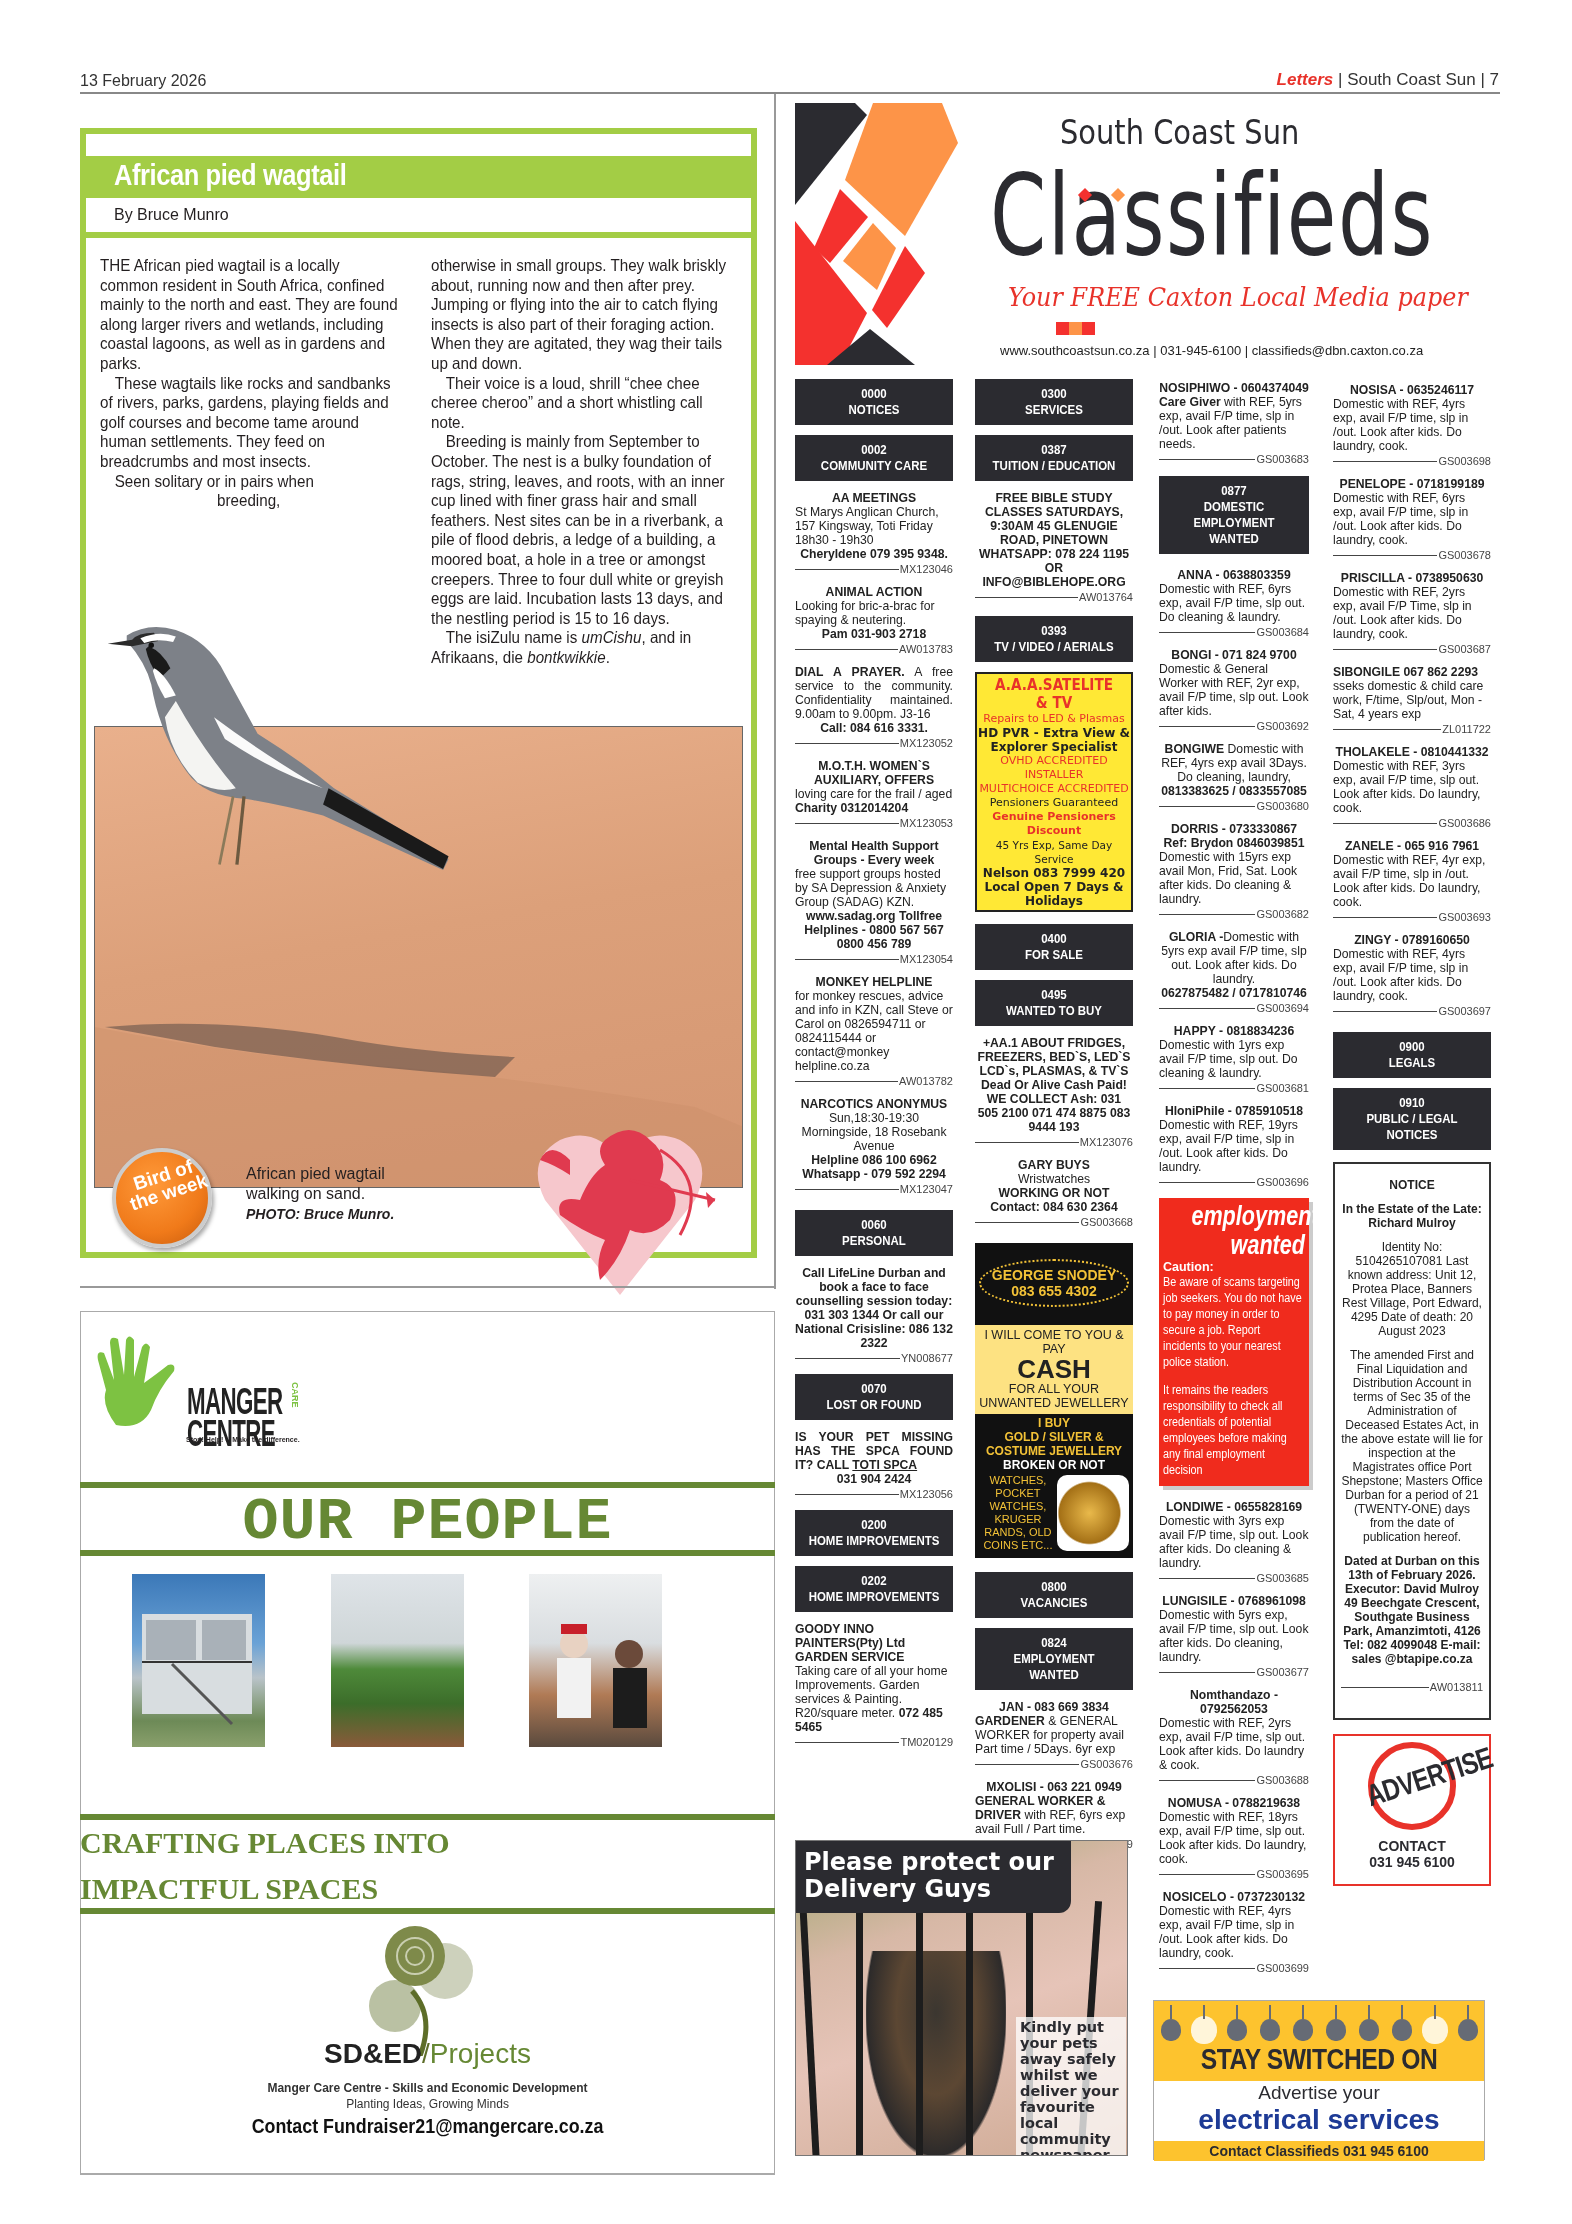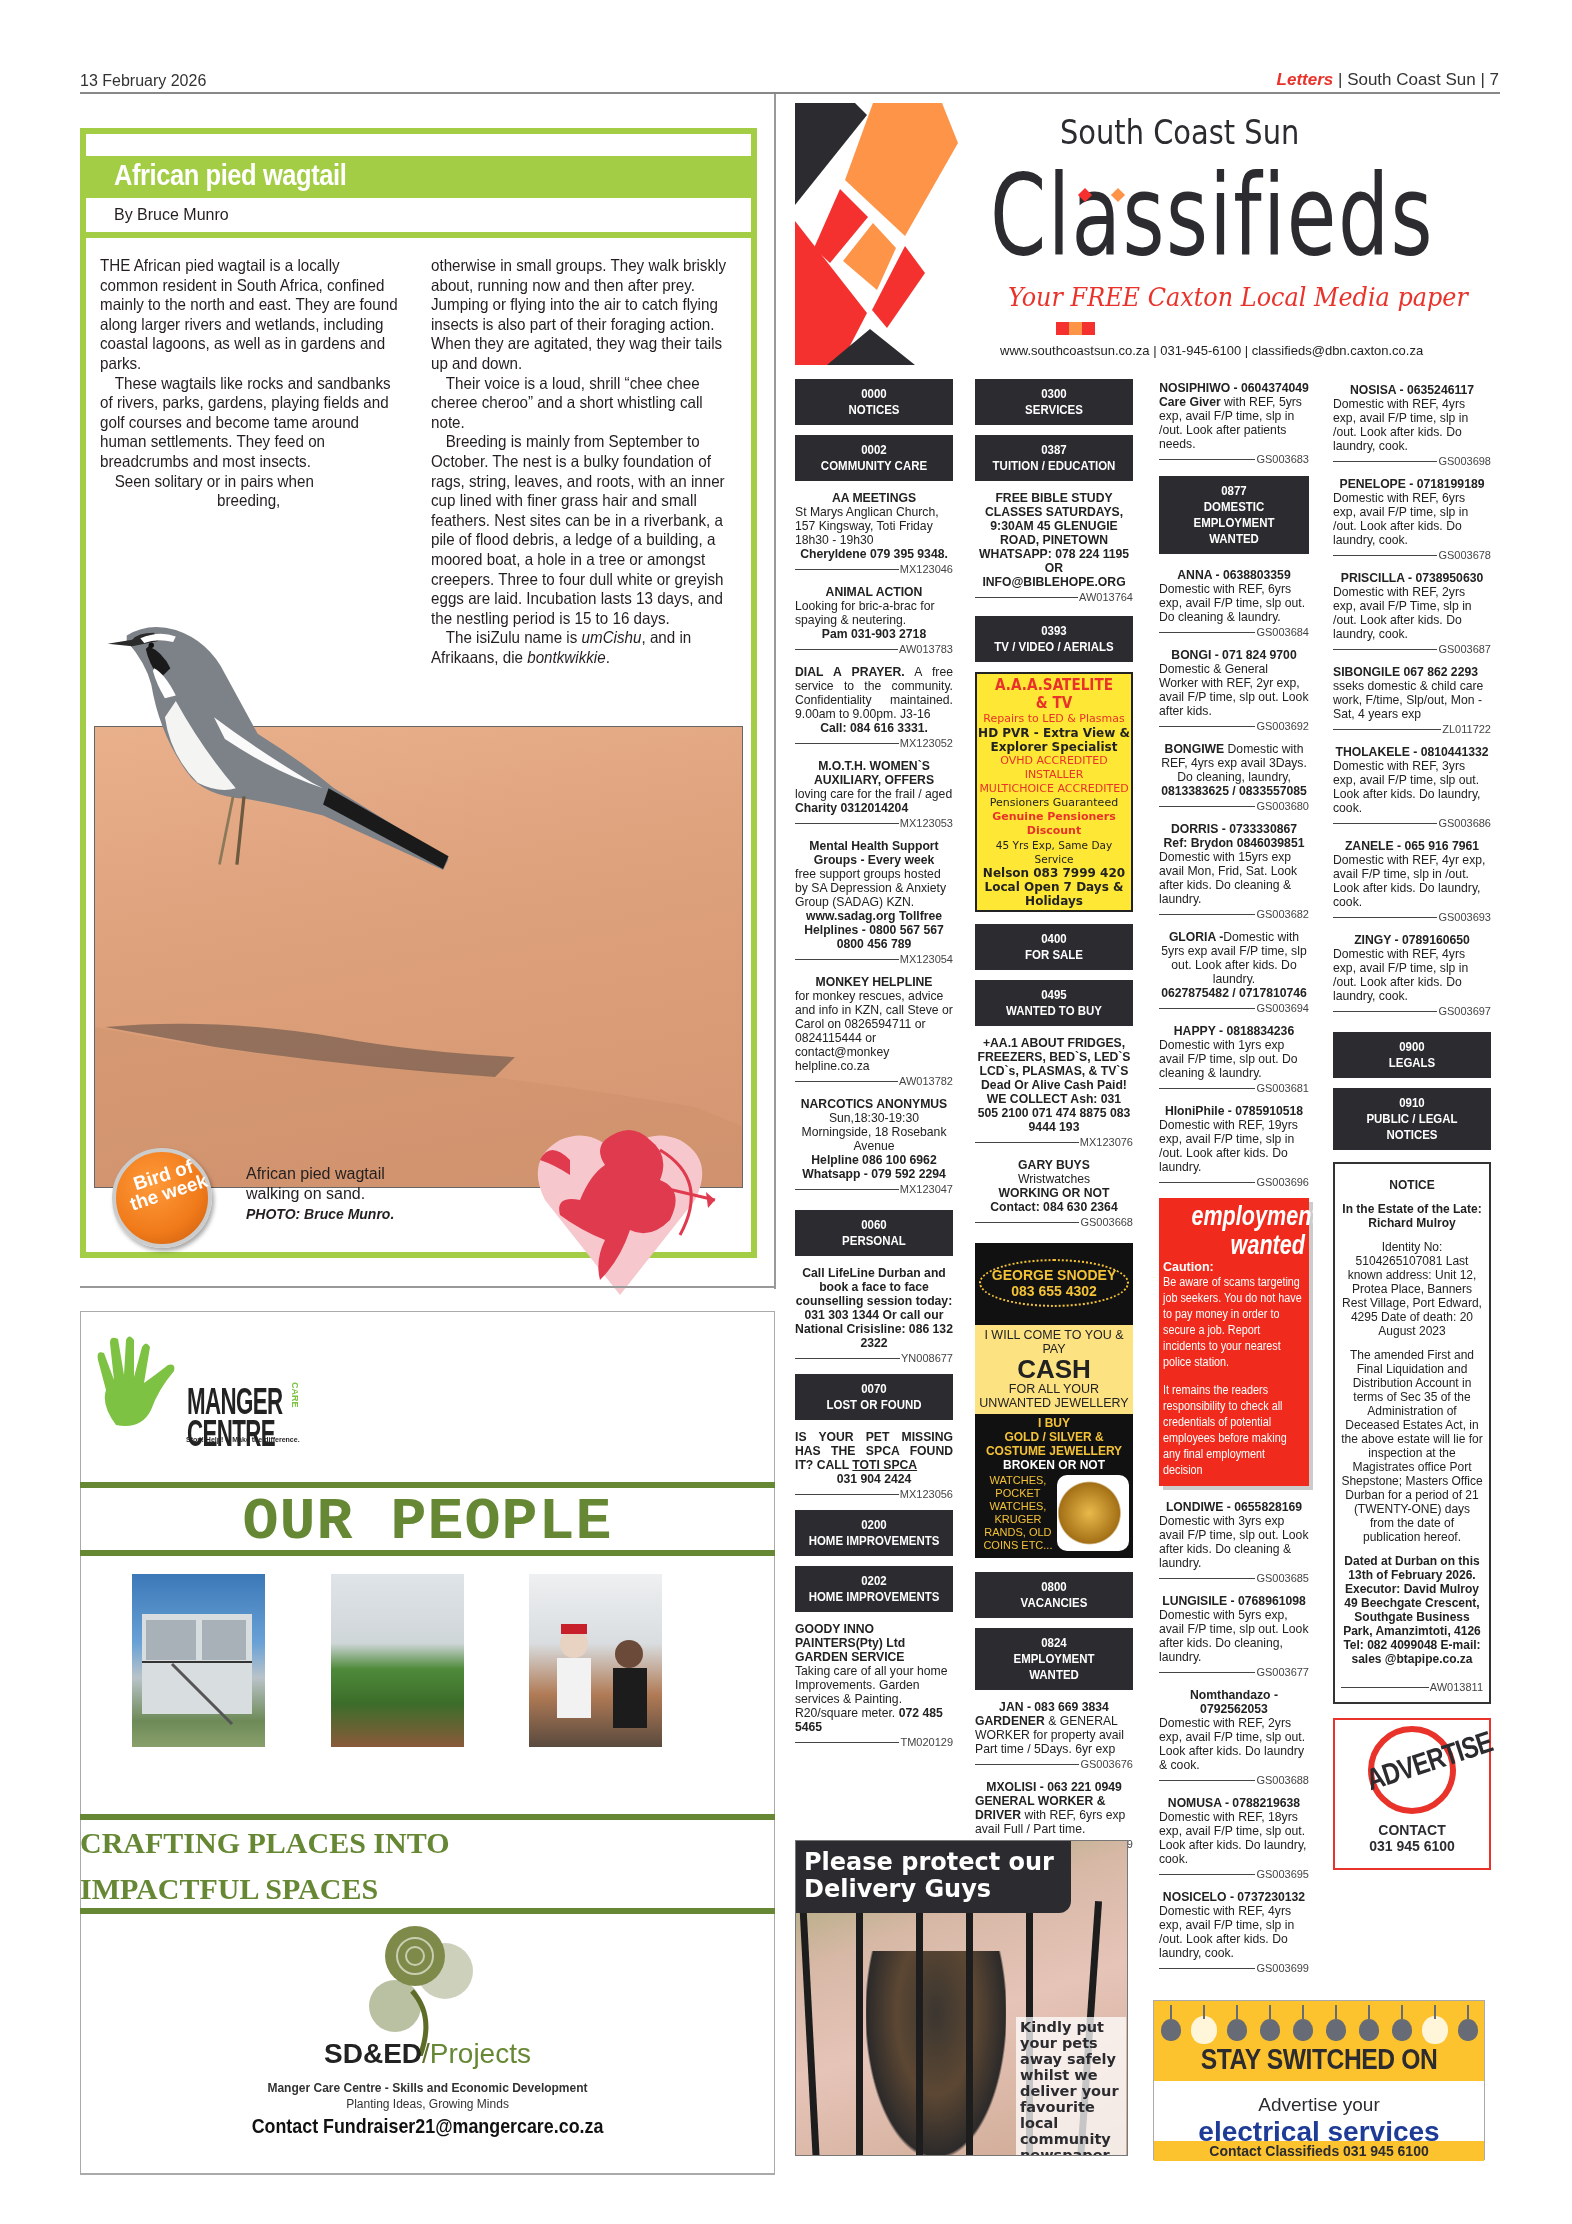--- a/index.html
+++ b/index.html
@@ -76,38 +76,38 @@
   .gold .white { color: #fff; }
   .gold-row { display: flex; align-items: center; justify-content: space-between; margin-top: 2px; }
   .gold-row .list { color: #f3c237; font-weight: normal; font-size: 11px; line-height: 13px; width: 80px; }
   .gold-row .img { width: 74px; height: 76px; border-radius: 10px; background: radial-gradient(circle at 45% 50%, #e9b94b, #a47016 55%, #fff 58%); }
 
   .emp-wanted { background: #f02b1d; color: #fff; padding: 4px 4px 8px 4px; font-family: "Liberation Sans", sans-serif; box-shadow: 4px 4px 0 #ccc; margin-bottom: 14px; }
   .emp-wanted .h { font-size: 27px; font-weight: bold; font-style: italic; text-align: right; line-height: 29px; transform: scaleX(0.8); transform-origin: right; }
   .emp-wanted .cap { font-weight: bold; font-size: 12.5px; }
   .emp-wanted p { font-size: 12px; line-height: 16px; transform: scaleX(0.9); transform-origin: left; width: 110%; }
 
-  .notice { border: 2px solid #333; padding: 14px 6px 8px; text-align: center; font-size: 12px; line-height: 14px; }
+  .notice { border: 2px solid #333; padding: 14px 6px 24px; text-align: center; font-size: 12px; line-height: 14px; }
   .notice p { margin-bottom: 10px; }
 
   .advertise { border: 2px solid #e8322a; text-align: center; padding: 6px; height: 152px; position: relative; }
   .stamp { width: 120px; height: 96px; margin: 0 auto; position: relative; }
   .stamp .ring { position: absolute; left: 16px; top: 0; width: 88px; height: 88px; border: 6px solid #e8322a; border-radius: 50%; }
   .stamp .word { position: absolute; left: -4px; top: 28px; font-size: 30px; font-weight: bold; color: #2b2b30; transform: rotate(-18deg) scaleX(0.8); letter-spacing: -1px; }
   .advertise .con { font-weight: bold; font-size: 14px; line-height: 16px; color: #2b2b30; }
 
   .switched { left: 1153px; top: 2000px; width: 332px; height: 160px; border: 1px solid #aaa; }
   .switched .top { background: #fdc32e; height: 80px; position: relative; }
   .switched .bulbs { position: absolute; left: 0; top: 4px; width: 100%; display: flex; justify-content: space-around; }
   .bulb { width: 20px; height: 22px; border-radius: 50% 50% 45% 45%; background: #666b75; position: relative; margin-top: 14px; }
   .bulb::before { content: ""; position: absolute; left: 9px; top: -14px; width: 2px; height: 14px; background: #666b75; }
   .bulb.lit { background: #fff5d9; box-shadow: 0 0 0 3px #fff5d9; }
   .switched .big { position: absolute; left: 0; top: 42px; width: 100%; text-align: center; font-weight: 900; font-size: 29px; color: #2b2b30; transform: scaleX(0.85); letter-spacing: -0.5px; }
   .switched .mid { background: #fff; height: 60px; text-align: center; }
-  .switched .mid .a { font-size: 19px; color: #2b2b30; line-height: 24px; padding-top: 12px; }
+  .switched .mid .a { font-size: 19px; color: #2b2b30; line-height: 24px; padding-top: 0; }
   .switched .mid .e { font-size: 28px; font-weight: bold; color: #1e3b96; line-height: 30px; }
   .switched .bot { background: #fdc32e; height: 20px; text-align: center; font-weight: bold; font-size: 14px; line-height: 20px; color: #2b2b30; }
 
   .delivery { left: 795px; top: 1840px; width: 333px; height: 316px; border: 1px solid #777; overflow: hidden; background: linear-gradient(160deg, #9aa56b 0%, #d7b8a6 30%, #e6c4b8 55%, #cda993 100%); }
   .delivery .head { position: absolute; left: 0; top: 0; width: 275px; height: 72px; background: #2b2b30; border-bottom-right-radius: 12px; color: #fff; font-weight: bold; font-size: 24px; line-height: 27px; padding: 8px 8px; font-family: "DejaVu Sans", sans-serif; }
   .delivery .dog { position: absolute; left: 70px; top: 110px; width: 140px; height: 206px; background: radial-gradient(ellipse at 50% 30%, #3b3630 0%, #5c4733 40%, #2c2a2a 70%, transparent 72%); }
   .delivery .bar { position: absolute; top: 60px; width: 7px; height: 260px; background: #1d1d1d; }
   .delivery .msg { position: absolute; left: 220px; top: 176px; width: 110px; font-weight: bold; font-size: 14.5px; line-height: 16px; color: #2b2b30; background: rgba(255,255,255,0.75); padding: 2px 4px; font-family: "DejaVu Sans", sans-serif; }
 </style>
 </head>

